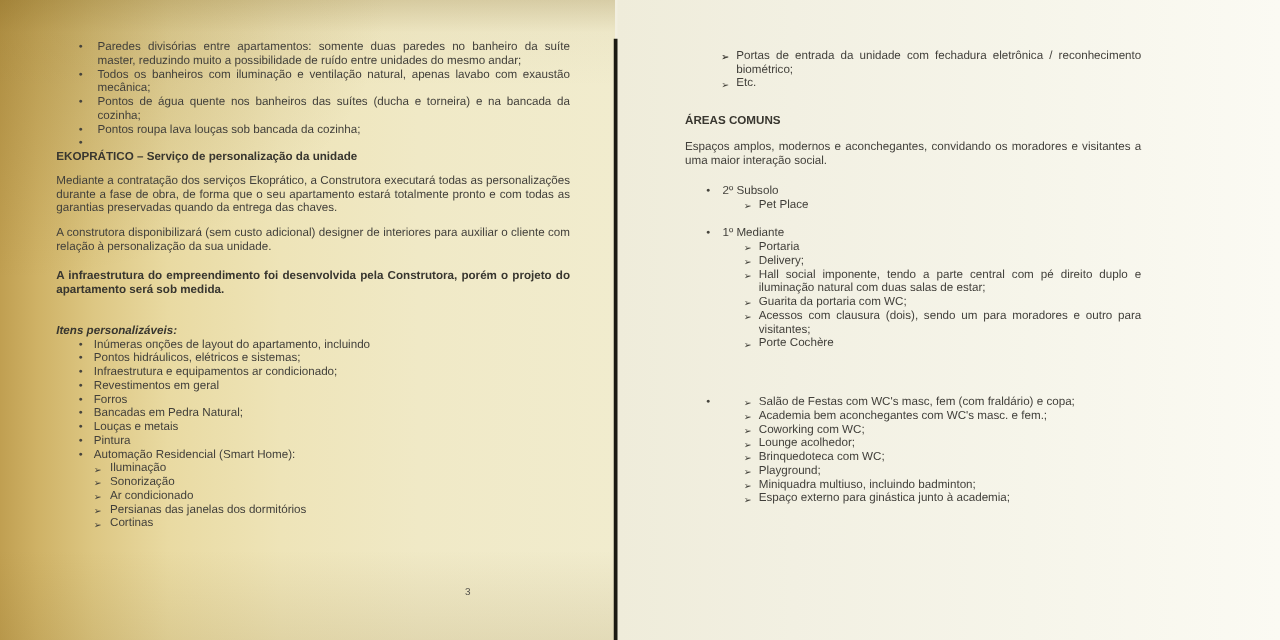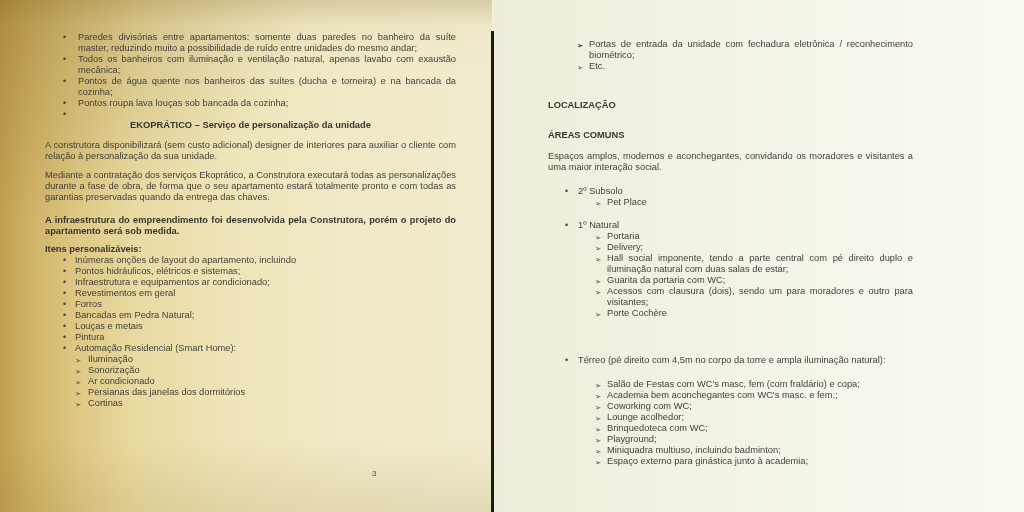--- a/index.html
+++ b/index.html
@@ -40,25 +40,25 @@
   .mk.arrow { font-size:7.5px; top:1px; }
 
   .lt { padding-left:33px; } .lt > .mk { left:18px; }
   .it { padding-left:30px; text-align:left; } .it > .mk { left:18px; }
   .as { padding-left:43px; text-align:left; } .as > .mk { left:30px; }
   .rt { padding-left:41px; } .rt > .mk { left:29px; }
   .sl { padding-left:30px; text-align:left; } .sl > .mk { left:17px; }
   .ss { padding-left:59px; text-align:justify; } .ss > .mk { left:47px; }
   .ss.short { text-align:left; }
 
-  .gap-ek   { margin-top:11px;text-align:center; }
+  .gap-ek   { margin-top:11px; }
   .gap-p1   { margin-top:9px; }
   .gap-p2   { margin-top:8px; }
   .gap-bold { margin-top:12px; }
-  .gap-it   { margin-top:7px; }
+  .gap-it   { margin-top:22px;font-style:italic; }
 
   .gap-loc   { margin-top:28px; }
   .gap-areas { margin-top:19px; }
   .gap-intro { margin-top:10px; }
   .sec1 { margin-top:13px; }
   .sec2 { margin-top:12px; }
   .sec3 { margin-top:36px; }
   .sec3 .subs { margin-top:13px; }
 
   .page-num { position:absolute; left:372px; top:469px; font-size:8px; color:#55534b; }
@@ -74,22 +74,22 @@
   <div class="col col-left">
     <div>
       <div class="li lt"><span class="mk">•</span><span>Paredes divisórias entre apartamentos: somente duas paredes no banheiro da suíte master, reduzindo muito a possibilidade de ruído entre unidades do mesmo andar;</span></div>
       <div class="li lt"><span class="mk">•</span><span>Todos os banheiros com iluminação e ventilação natural, apenas lavabo com exaustão mecânica;</span></div>
       <div class="li lt"><span class="mk">•</span><span>Pontos de água quente nos banheiros das suítes (ducha e torneira) e na bancada da cozinha;</span></div>
       <div class="li lt"><span class="mk">•</span><span>Pontos roupa lava louças sob bancada da cozinha;</span></div>
       <div class="li lt"><span class="mk">•</span></div>
     </div>
 
     <div class="hd gap-ek">EKOPRÁTICO – Serviço de personalização da unidade</div>
+    <p class="p gap-p2">Mediante a contratação dos serviços Ekoprático, a Construtora executará todas as personalizações durante a fase de obra, de forma que o seu apartamento estará totalmente pronto e com todas as garantias preservadas quando da entrega das chaves.</p>
     <p class="p gap-p1">A construtora disponibilizará (sem custo adicional) designer de interiores para auxiliar o cliente com relação à personalização da sua unidade.</p>
-    <p class="p gap-p2">Mediante a contratação dos serviços Ekoprático, a Construtora executará todas as personalizações durante a fase de obra, de forma que o seu apartamento estará totalmente pronto e com todas as garantias preservadas quando da entrega das chaves.</p>
     <p class="p hd gap-bold">A infraestrutura do empreendimento foi desenvolvida pela Construtora, porém o projeto do apartamento será sob medida.</p>
     <div class="hd gap-it">Itens personalizáveis:</div>
 
     <div>
       <div class="li it"><span class="mk">•</span><span>Inúmeras опções de layout do apartamento, incluindo</span></div>
       <div class="li it"><span class="mk">•</span><span>Pontos hidráulicos, elétricos e sistemas;</span></div>
       <div class="li it"><span class="mk">•</span><span>Infraestrutura e equipamentos ar condicionado;</span></div>
       <div class="li it"><span class="mk">•</span><span>Revestimentos em geral</span></div>
       <div class="li it"><span class="mk">•</span><span>Forros</span></div>
       <div class="li it"><span class="mk">•</span><span>Bancadas em Pedra Natural;</span></div>
@@ -106,45 +106,44 @@
 
   <div class="page-num">3</div>
 
   <div class="col col-right">
     <div>
       <div class="li rt"><span class="mk arrow">➢</span></div>
       <div class="li rt"><span class="mk arrow">➢</span><span>Portas de entrada da unidade com fechadura eletrônica / reconhecimento biométrico;</span></div>
       <div class="li rt"><span class="mk arrow">➢</span><span>Etc.</span></div>
     </div>
 
-    <div class="hd gap-loc">LOCALIZAÇÃO</div>
     <div class="hd gap-areas">ÁREAS COMUNS</div>
     <p class="p gap-intro">Espaços amplos, modernos e aconchegantes, convidando os moradores e visitantes a uma maior interação social.</p>
 
     <div class="sec1">
       <div class="li sl"><span class="mk">•</span><span>2º Subsolo</span></div>
       <div class="subs">
         <div class="li ss short"><span class="mk arrow">➢</span><span>Pet Place</span></div>
       </div>
     </div>
 
     <div class="sec2">
-      <div class="li sl"><span class="mk">•</span><span>1º Natural</span></div>
+      <div class="li sl"><span class="mk">•</span><span>1º Mediante</span></div>
       <div class="subs">
         <div class="li ss short"><span class="mk arrow">➢</span><span>Portaria</span></div>
         <div class="li ss short"><span class="mk arrow">➢</span><span>Delivery;</span></div>
         <div class="li ss"><span class="mk arrow">➢</span><span>Hall social imponente, tendo a parte central com pé direito duplo e iluminação natural com duas salas de estar;</span></div>
         <div class="li ss short"><span class="mk arrow">➢</span><span>Guarita da portaria com WC;</span></div>
         <div class="li ss"><span class="mk arrow">➢</span><span>Acessos com clausura (dois), sendo um para moradores e outro para visitantes;</span></div>
         <div class="li ss short"><span class="mk arrow">➢</span><span>Porte Cochère</span></div>
       </div>
     </div>
 
     <div class="sec3">
-      <div class="li sl"><span class="mk">•</span><span>Térreo (pé direito com 4,5m no corpo da torre e ampla iluminação natural):</span></div>
+      <div class="li sl"><span class="mk">•</span></div>
       <div class="subs">
         <div class="li ss short"><span class="mk arrow">➢</span><span>Salão de Festas com WC's masc, fem (com fraldário) e copa;</span></div>
         <div class="li ss short"><span class="mk arrow">➢</span><span>Academia bem aconchegantes com WC's masc. e fem.;</span></div>
         <div class="li ss short"><span class="mk arrow">➢</span><span>Coworking com WC;</span></div>
         <div class="li ss short"><span class="mk arrow">➢</span><span>Lounge acolhedor;</span></div>
         <div class="li ss short"><span class="mk arrow">➢</span><span>Brinquedoteca com WC;</span></div>
         <div class="li ss short"><span class="mk arrow">➢</span><span>Playground;</span></div>
         <div class="li ss short"><span class="mk arrow">➢</span><span>Miniquadra multiuso, incluindo badminton;</span></div>
         <div class="li ss short"><span class="mk arrow">➢</span><span>Espaço externo para ginástica junto à academia;</span></div>
       </div>

